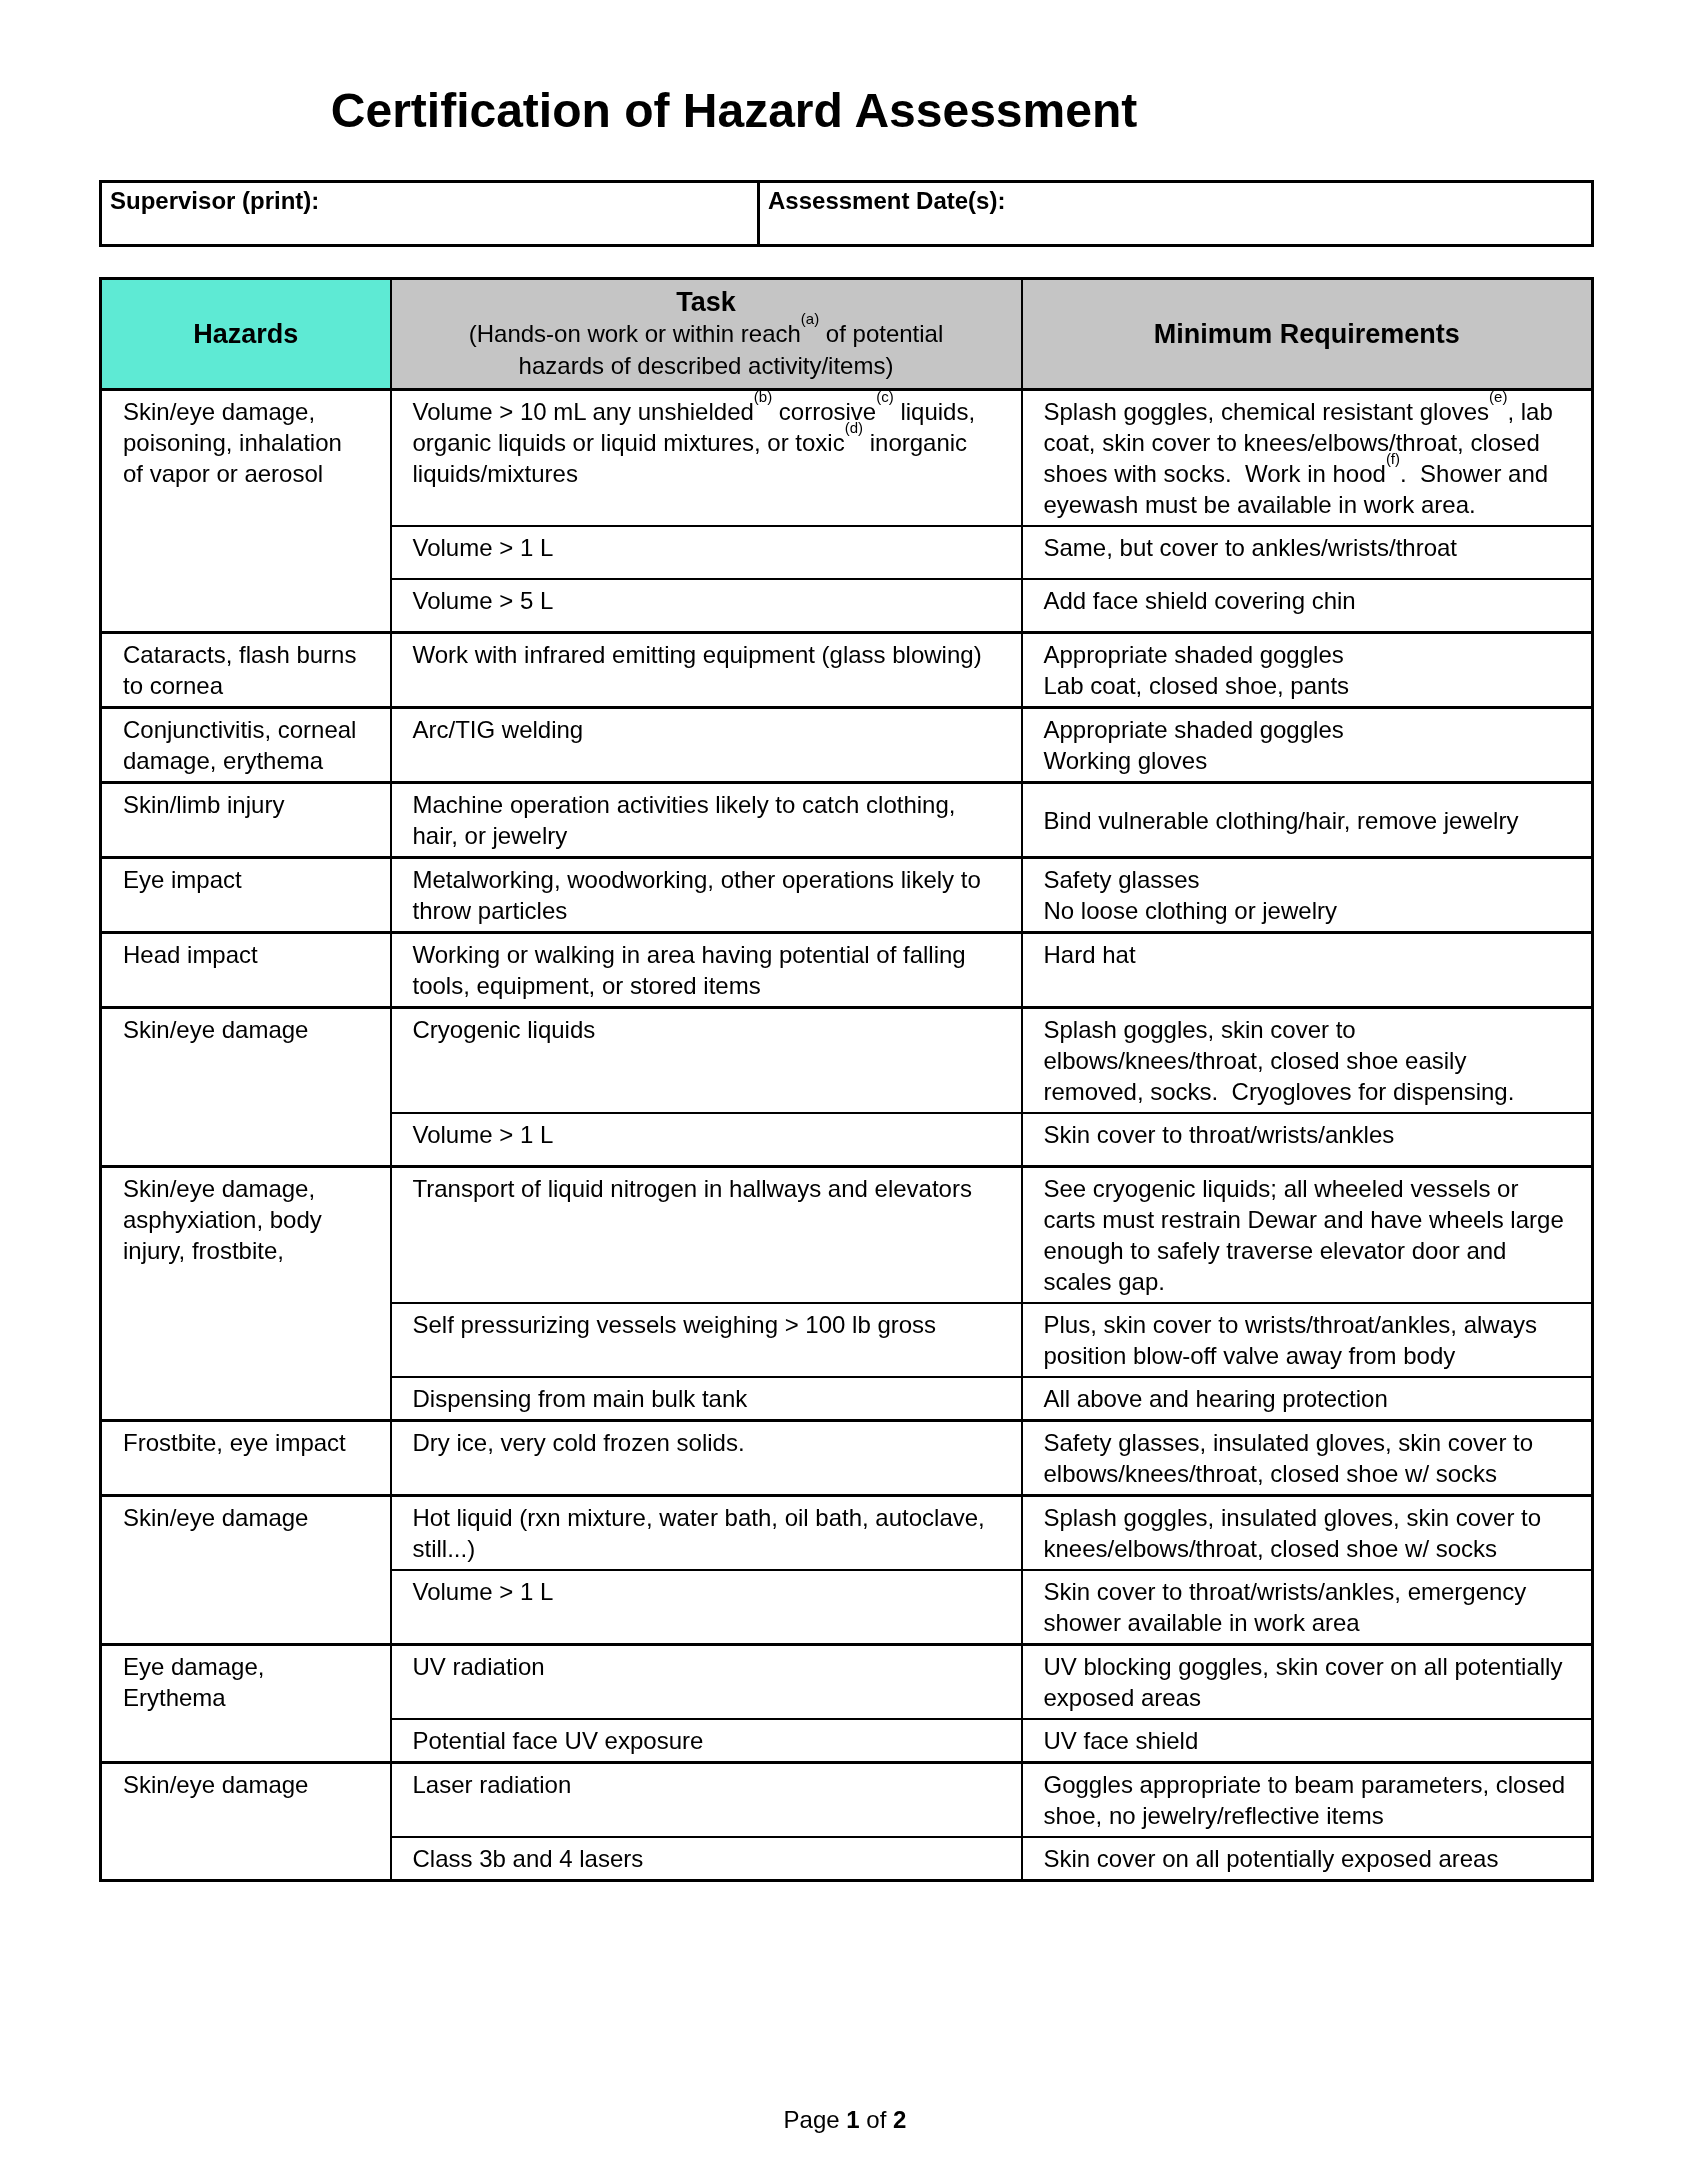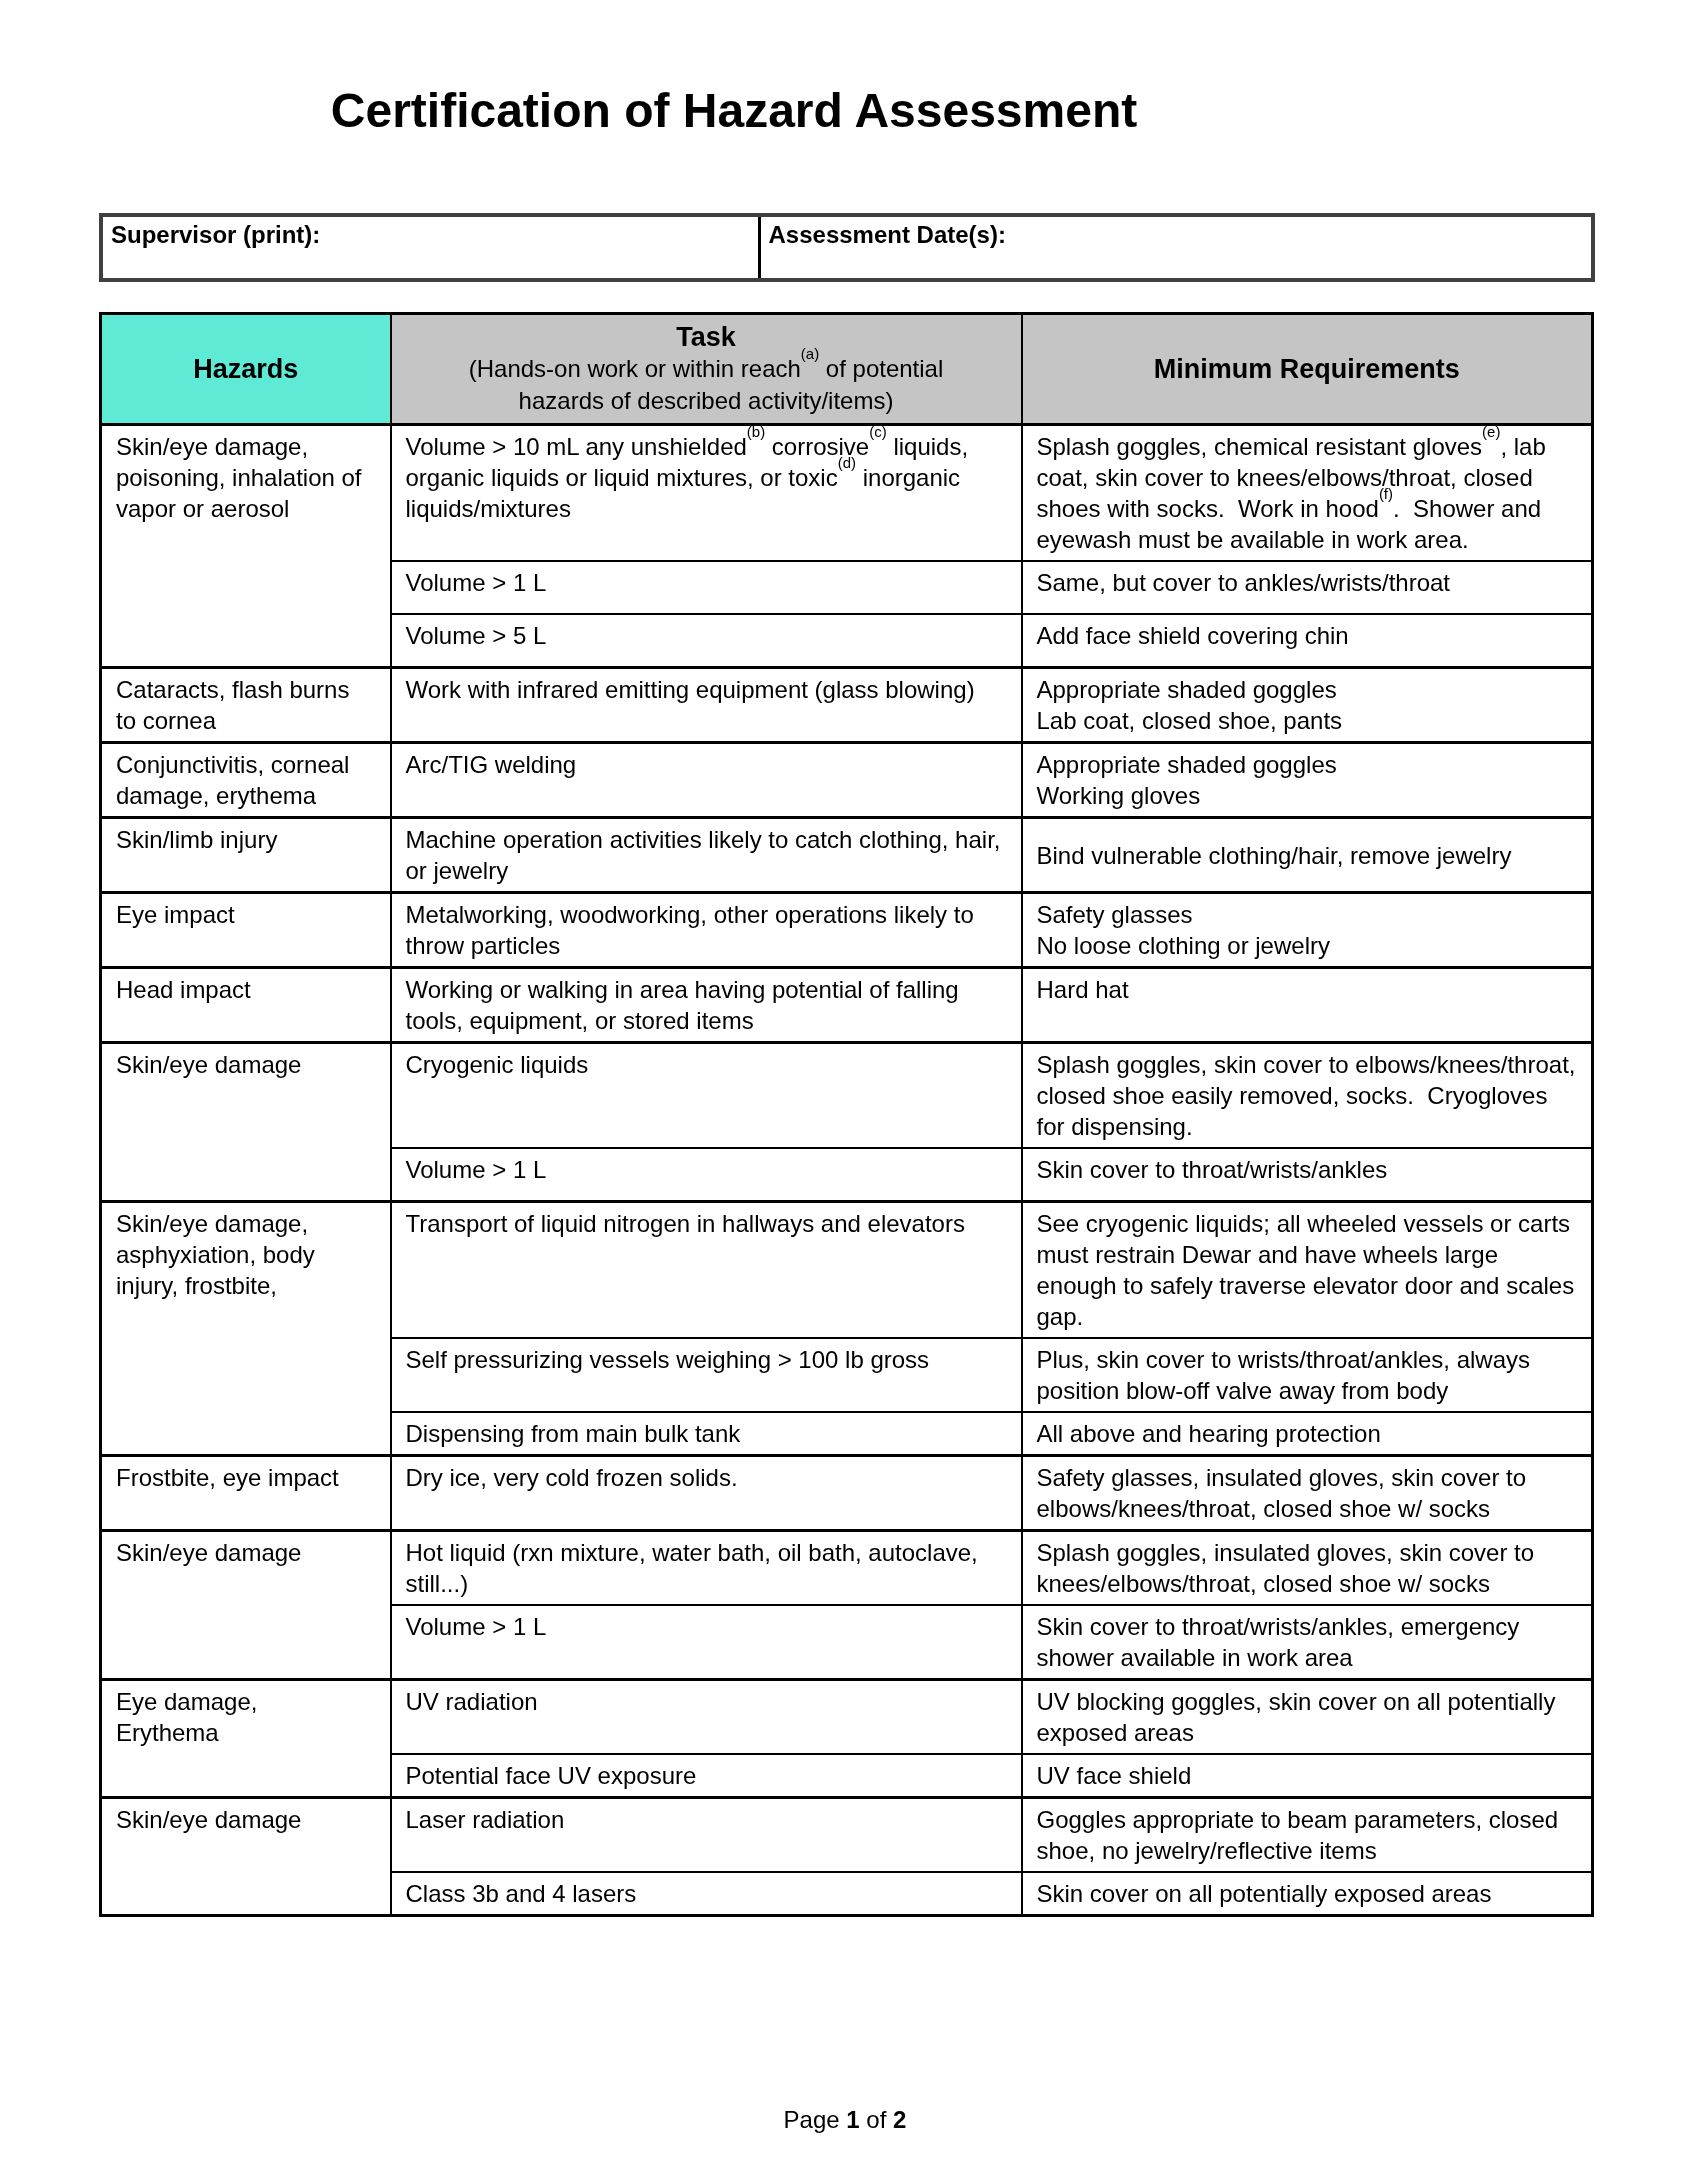--- a/index.html
+++ b/index.html
@@ -12,38 +12,38 @@
 
   .doc-title {
     margin:83px 0 0 0; text-align:center;
     font-size:48px; line-height:55px; font-weight:bold;
     letter-spacing:0px;
   }
 
   table { border-collapse:collapse; table-layout:fixed; width:1492px; }
 
   
-  .info-table { margin-top:75px; border:4px solid #404040; }
+  .info-table { margin-top:42px; border:1px solid #404040; }
   .info-table td {
     border:3px solid #000; vertical-align:top;
     height:57px; padding:2px 8px;
     font-size:24px; line-height:31px; font-weight:bold;
   }
 
   
   .hazard-table { margin-top:30px; border:3px solid #000; font-size:24px; }
   .hazard-table th {
     border:2px solid #000; border-top:3px solid #000; border-bottom:3px solid #000;
     background:#c5c5c5; font-size:27px; font-weight:bold;
     text-align:center; vertical-align:middle; padding:6px 8px; line-height:32px;
   }
   .hazard-table th .th-sub { font-weight:normal; font-size:24px; line-height:32px; }
   .hazard-table td {
     border:2px solid #000; vertical-align:top;
-    padding:5px 14px; line-height:31px;
+    padding:5px 21px; line-height:31px;
   }
   .hazard-table tr.grp td { border-top:3px solid #000; }
   .hazard-table td.sh { height:41px; }
   .hazard-table td.vmid { vertical-align:middle; }
 
   [data-bind] { white-space:pre-wrap; }
 
   sup.fn { font-size:15px; line-height:0; position:relative; top:-9px; white-space:pre-wrap; }
 
   .page-footer {

